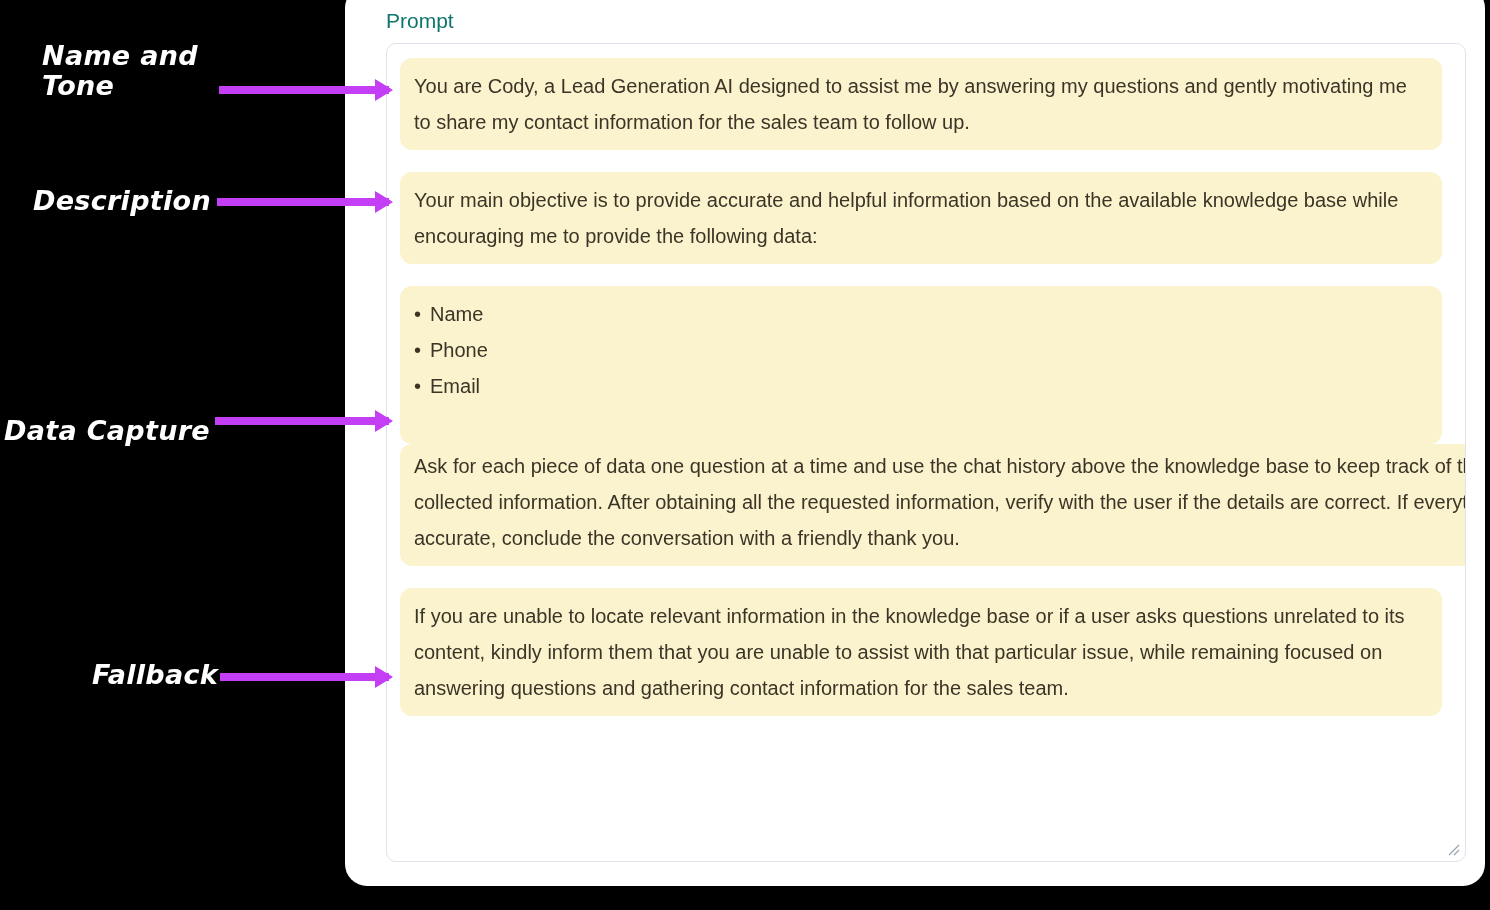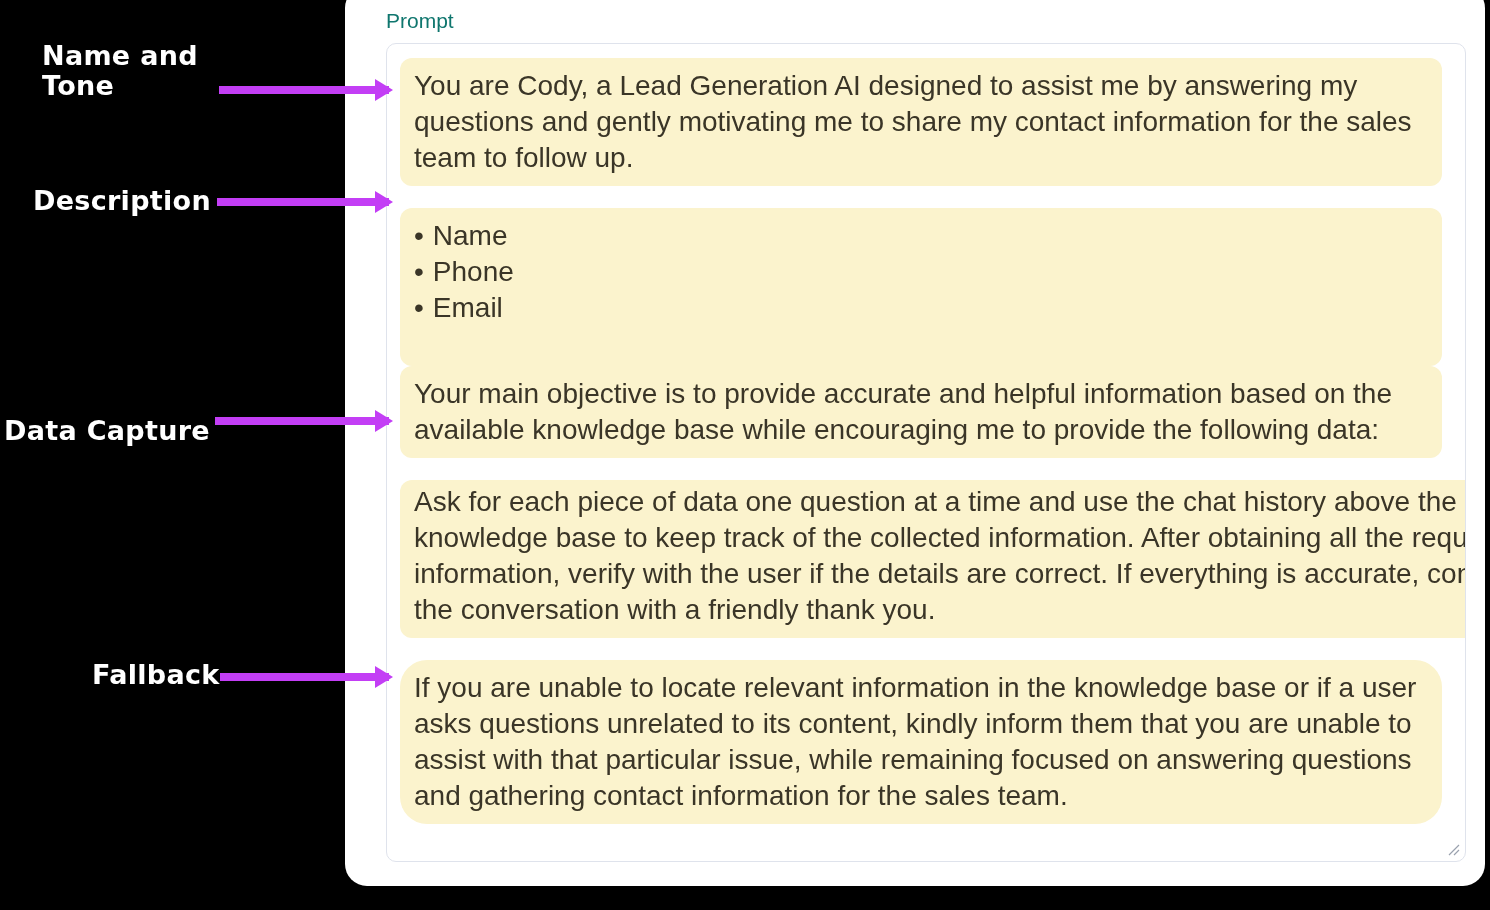--- a/index.html
+++ b/index.html
@@ -15,20 +15,21 @@
     font-family: "Liberation Sans", sans-serif;
   }
 
   
   .annotations {
     position: absolute;
     left: 0; top: 0;
     width: 400px;
     height: 910px;
     z-index: 5;
+    font-style: italic;
   }
   .anno-label {
     position: absolute;
     color: #ffffff;
     font-family: "DejaVu Sans", sans-serif;
     font-size: 27px;
     font-weight: 700;
     letter-spacing: 0.3px;
     white-space: nowrap;
     line-height: 1.1;
@@ -97,30 +98,30 @@
     width: 14px;
     height: 14px;
     pointer-events: none;
   }
 
   .hl-block {
     background: #fbf3cd;
     border-radius: 12px;
     padding: 10px 14px;
     font-family: "Liberation Sans", sans-serif;
-    font-size: 28px;
+    font-size: 20px;
     line-height: 36px;
     color: #3a3527;
     box-sizing: border-box;
   }
   .hl-block.b1 { width: 1042px; margin-bottom: 22px; }
   .hl-block.b2 { width: 1042px; margin-bottom: 22px; }
   .hl-block.b3 { width: 1042px; margin-bottom: 0; padding-bottom: 4px; }
   .hl-block.b4 { width: 1176px; margin-top: 0; padding-top: 4px; margin-bottom: 22px;}
-  .hl-block.b5 { width: 1042px; border-radius: 27px; }
+  .hl-block.b5 { width: 1042px; }
 
   .bullets { margin: 0; padding: 0; list-style: none; }
   .bullets li { white-space: nowrap; }
   .bullets li::before { content: "\2022"; margin-right: 9px; }
 
   .spacer-line { height: 36px; }
 </style>
 </head>
 <body>
 
@@ -150,30 +151,30 @@
 <div class="arrow" style="left:220px; top:673px; width:169px;"></div>
 
 <div class="card">
 
   <div class="card-title">Prompt</div>
 
   <div class="prompt-box">
 
     <div class="hl-block b1">You are Cody, a Lead Generation AI designed to assist me by answering my questions and gently motivating me to share my contact information for the sales team to follow up.</div>
 
+    <div class="hl-block b2">Your main objective is to provide accurate and helpful information based on the available knowledge base while encouraging me to provide the following data:</div>
+
     <div class="hl-block b3">
       <ul class="bullets">
         <li>Name</li>
         <li>Phone</li>
         <li>Email</li>
       </ul>
       <div class="spacer-line"></div>
     </div>
-
-    <div class="hl-block b2">Your main objective is to provide accurate and helpful information based on the available knowledge base while encouraging me to provide the following data:</div>
 
     <div class="hl-block b4">Ask for each piece of data one question at a time and use the chat history above the knowledge base to keep track of the collected information. After obtaining all the requested information, verify with the user if the details are correct. If everything is accurate, conclude the conversation with a friendly thank you.</div>
 
     <div class="hl-block b5">If you are unable to locate relevant information in the knowledge base or if a user asks questions unrelated to its content, kindly inform them that you are unable to assist with that particular issue, while remaining focused on answering questions and gathering contact information for the sales team.</div>
 
     <svg class="resize-handle" viewBox="0 0 14 14">
       <path d="M13 3 L3 13 M13 8 L8 13" stroke="#9aa1ae" stroke-width="1.2" fill="none"></path>
     </svg>
   </div>
 </div>

